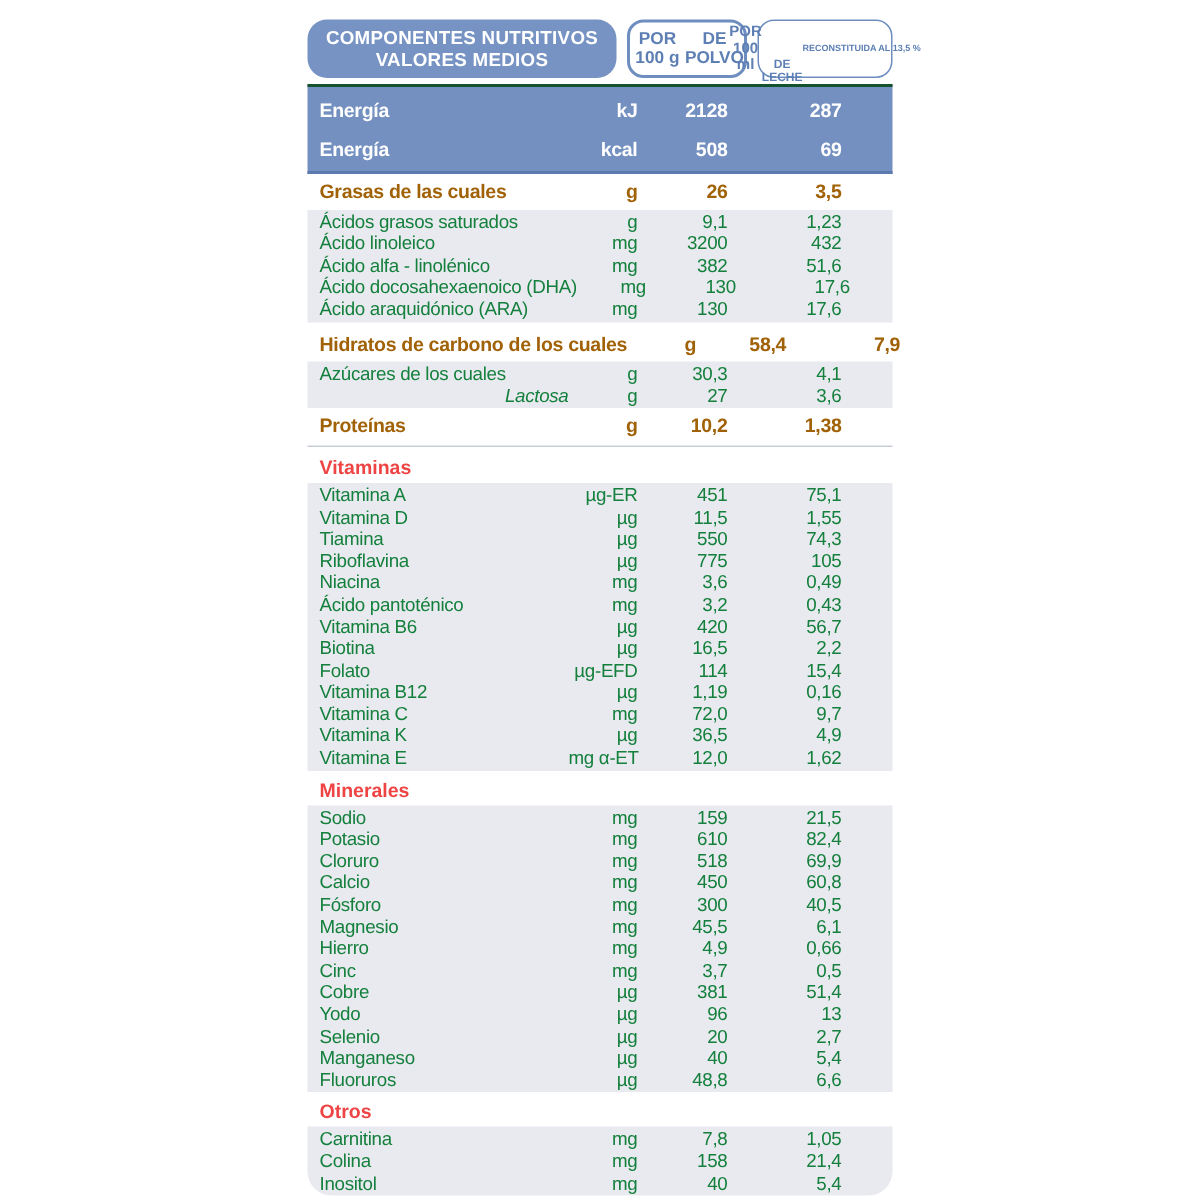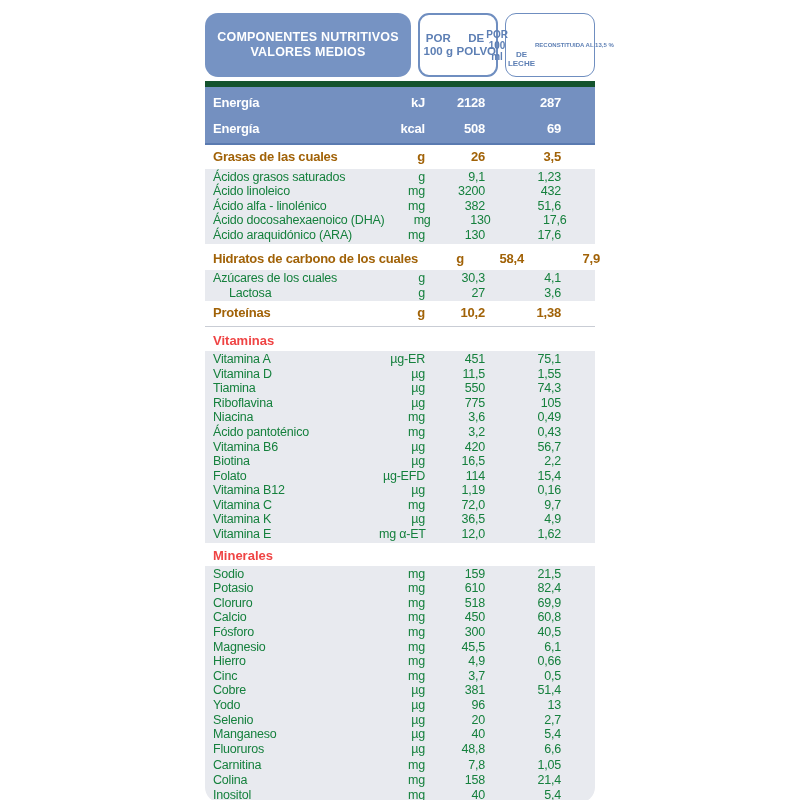--- a/index.html
+++ b/index.html
@@ -1,42 +1,42 @@
 <!DOCTYPE html>
 <html><head>
 <meta charset="utf-8">
 <style>
   html,body{margin:0;padding:0;background:#ffffff;width:800px;height:800px;
     font-family:"Liberation Sans","DejaVu Sans",sans-serif;}
   .sheet{position:absolute;left:205px;top:13px;width:390px;}
 
   
-  .hdr{display:flex;gap:7px;align-items:stretch;height:64px;margin-bottom:4px;}
+  .hdr{display:flex;gap:7px;align-items:stretch;height:39px;margin-bottom:4px;}
   .hdr-title{flex:1;background:#7693c3;border-radius:13px;color:#fff;font-weight:bold;
     font-size:12.5px;line-height:15px;display:flex;flex-direction:column;justify-content:center;
     align-items:center;text-align:center;letter-spacing:.2px;}
   .hdr-box{background:#fff;border:2px solid #6f8ec0;border-radius:11px;color:#5d7fb4;
     font-weight:bold;display:flex;flex-direction:row;justify-content:center;align-items:center;
     text-align:center;}
   .hdr-box.powder{width:76px;font-size:11.5px;line-height:13px;}
   .hdr-box.milk{width:88px;border-width:1.5px;}
   .milk-l1{font-size:10px;line-height:11px;}
   .milk-l2{font-size:8px;line-height:9px;margin-top:28px;}
   .milk-l3{font-size:6px;line-height:8px;white-space:nowrap;}
 
   
   .row{display:grid;grid-template-columns:1fr 46px 60px 76px;padding:0 34px 0 8px;
     font-size:12.5px;line-height:14.6px;color:#15803d;letter-spacing:-.2px;}
   .row .c-label{white-space:nowrap;overflow:visible;}
   .row .c-unit,.row .c-v1,.row .c-v2{text-align:right;white-space:nowrap;}
   .row.bold{font-weight:bold;color:#a16207;font-size:13px;padding-top:5px;padding-bottom:4px;}
-  .row.italic-indent .c-label{padding-left:16px;}
+  .row.italic-indent .c-label{font-style:italic;padding-left:16px;text-align:right;}
 
   
-  .energy{background:#7490c0;border-top:6px solid #14532d;border-bottom:2px solid #5a7ab0;
+  .energy{background:#7490c0;border-top:2px solid #14532d;border-bottom:2px solid #5a7ab0;
     padding:2px 0;}
   .energy .row{color:#ffffff;font-weight:bold;font-size:13px;line-height:17px;}
 
   
   .band{background:#e8eaef;padding:1px 0;}
   .band-last{border-radius:0 0 16px 16px;}
   .sec-title{font-weight:bold;color:#ef4444;font-size:13px;padding:5px 0 3px 8px;}
   .divider{border-top:1px solid #c9cdd5;margin:1px 0;}
   .gap-s{height:3px;}
 </style>
@@ -298,20 +298,21 @@
           <div class="c-v1">40</div>
           <div class="c-v2">5,4</div>
         </div>
         <div class="row">
           <div class="c-label">Fluoruros</div>
           <div class="c-unit">µg</div>
           <div class="c-v1">48,8</div>
           <div class="c-v2">6,6</div>
         </div>
       </div>
+      <div class="sec-title">Otros</div>
       <div class="band band-last">
         <div class="row">
           <div class="c-label">Carnitina</div>
           <div class="c-unit">mg</div>
           <div class="c-v1">7,8</div>
           <div class="c-v2">1,05</div>
         </div>
         <div class="row">
           <div class="c-label">Colina</div>
           <div class="c-unit">mg</div>

